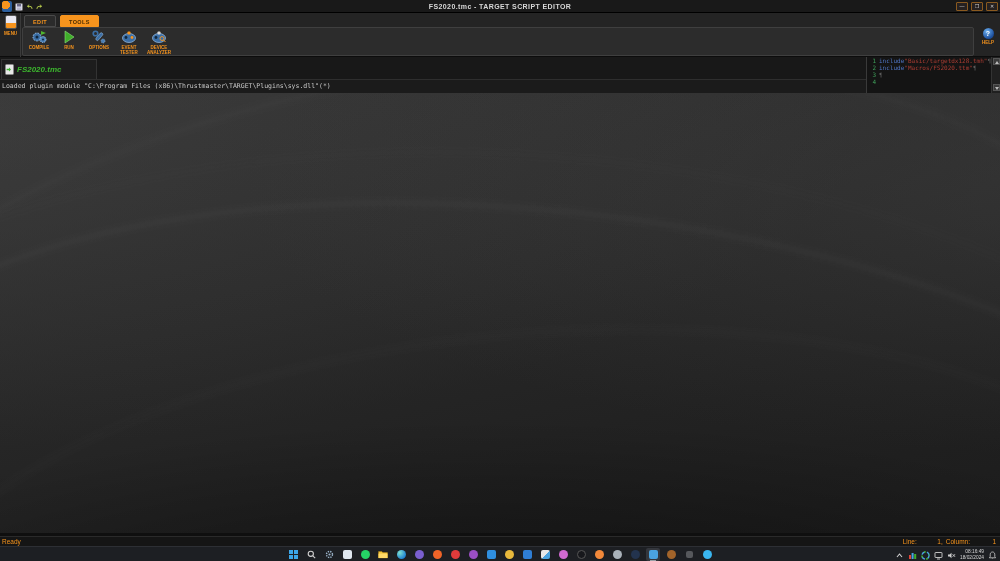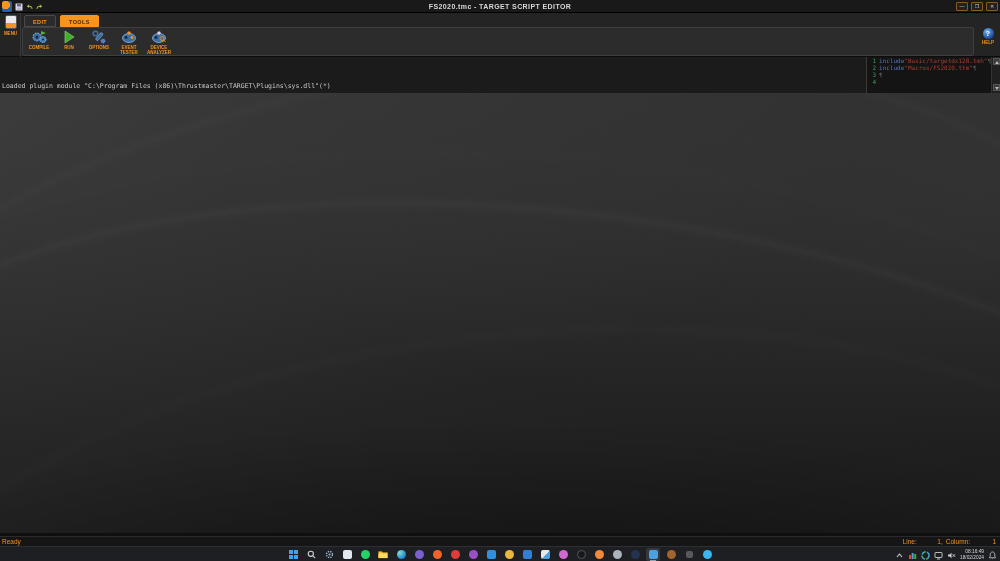--- a/index.html
+++ b/index.html
@@ -200,20 +200,31 @@
 ANALYZER</span>
       </div>
     </div>
 
     <div class="abs" id="help-block">
       <div id="help-icon">?</div>
       <div id="help-label">HELP</div>
     </div>
   </div>
 
+  <div class="abs" id="tabrow">
+    <div class="abs" id="filetab">
+      <span>
+        <svg width="9" height="11" viewBox="0 0 9 11">
+            <rect x="0.5" y="0.5" width="8" height="10" rx="1" fill="#e8e8e8" stroke="#888"></rect>
+            <path d="M2 7 L5 7 L5 5.5 L7.5 8 L5 10.3 L5 8.8 L2 8.8 Z" fill="#3cb52e" transform="scale(0.8) translate(0,-1)"></path>
+          </svg>
+      </span>
+      <span id="filetab-label">FS2020.tmc</span>
+    </div>
+  </div>
 
   <div class="abs" id="code-editor">
     <div class="cline">
       <span class="lno">1</span>
       <span class="kw">include </span>
       <span class="str">"Basic/targetdx128.tmh"</span>
       <span class="pil">¶</span>
       <span class="brc"> {</span>
     </div>
     <div class="cline">

